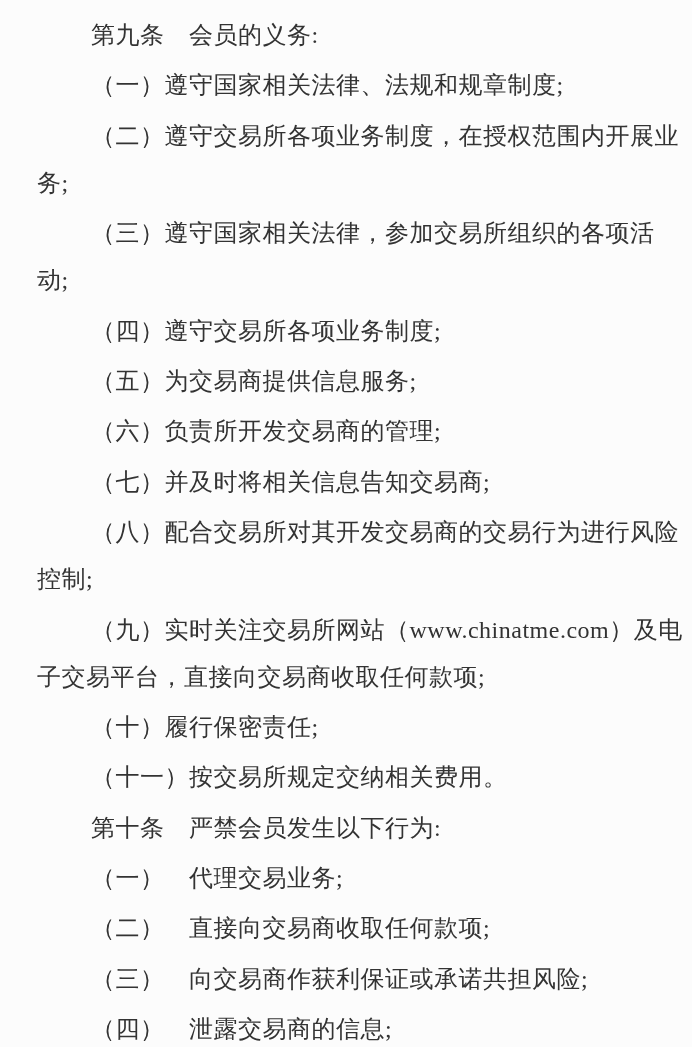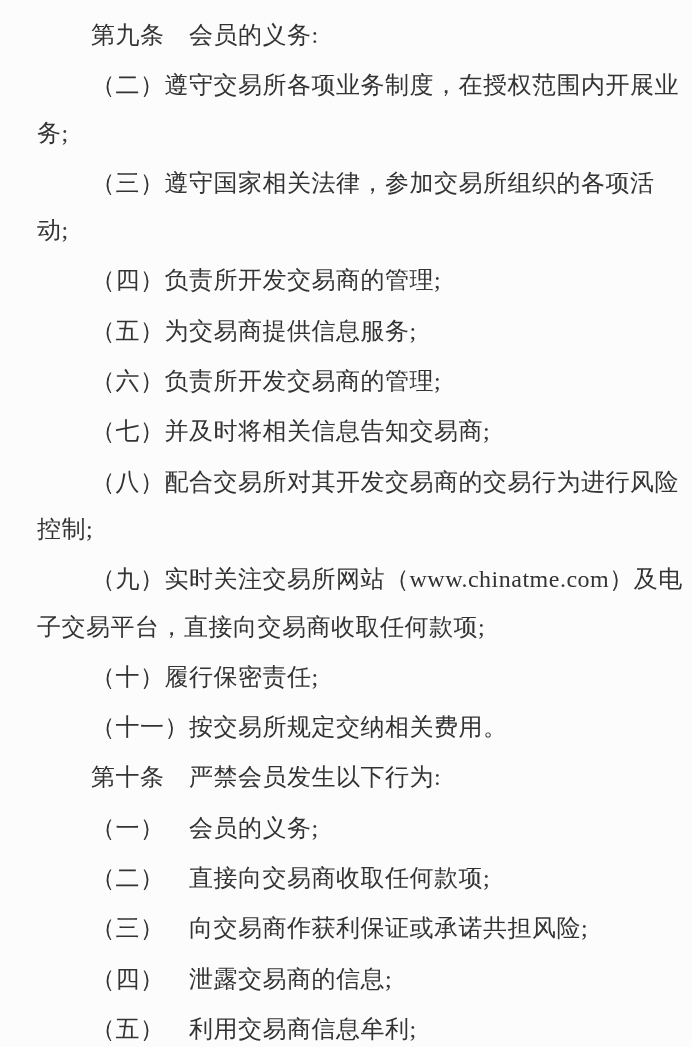--- a/index.html
+++ b/index.html
@@ -43,29 +43,32 @@
 </style>
 </head>
 <body style="background: rgb(252, 252, 252);">
 
 <div class="page">
   <div class="doc-body" id="doc-body" style="color: rgb(51, 51, 51);">
       <p class="para">
         <span class="line first">第九条　会员的义务:</span>
       </p>
       <p class="para">
+        <span class="line first">（一）遵守国家相关法律、法规和规章制度;</span>
+      </p>
+      <p class="para">
         <span class="line first">（二）遵守交易所各项业务制度，在授权范围内开展业</span>
         <span class="line cont">务;</span>
       </p>
       <p class="para">
         <span class="line first">（三）遵守国家相关法律，参加交易所组织的各项活</span>
         <span class="line cont">动;</span>
       </p>
       <p class="para">
-        <span class="line first">（四）负责所开发交易商的管理;</span>
+        <span class="line first">（四）遵守交易所各项业务制度;</span>
       </p>
       <p class="para">
         <span class="line first">（五）为交易商提供信息服务;</span>
       </p>
       <p class="para">
         <span class="line first">（六）负责所开发交易商的管理;</span>
       </p>
       <p class="para">
         <span class="line first">（七）并及时将相关信息告知交易商;</span>
       </p>
@@ -80,21 +83,21 @@
       <p class="para">
         <span class="line first">（十）履行保密责任;</span>
       </p>
       <p class="para">
         <span class="line first">（十一）按交易所规定交纳相关费用。</span>
       </p>
       <p class="para">
         <span class="line first">第十条　严禁会员发生以下行为:</span>
       </p>
       <p class="para">
-        <span class="line first">（一）　会员的义务;</span>
+        <span class="line first">（一）　代理交易业务;</span>
       </p>
       <p class="para">
         <span class="line first">（二）　直接向交易商收取任何款项;</span>
       </p>
       <p class="para">
         <span class="line first">（三）　向交易商作获利保证或承诺共担风险;</span>
       </p>
       <p class="para">
         <span class="line first">（四）　泄露交易商的信息;</span>
       </p>

